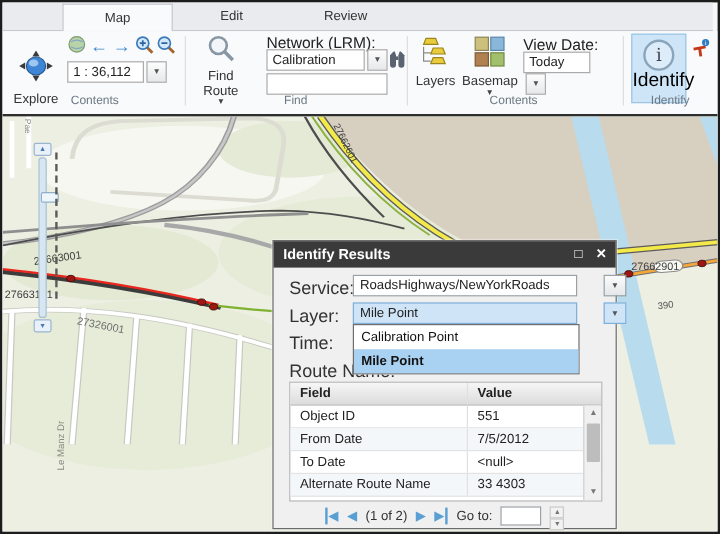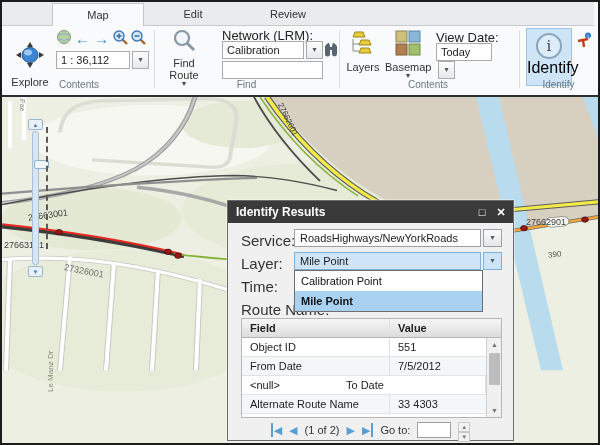--- a/index.html
+++ b/index.html
@@ -39,21 +39,21 @@
   .zs-btn { position:absolute; left:2px; width:15px; height:11px; background:#e8f1fa; border:1px solid #9ab5cf; border-radius:2px; font-size:6px; color:#4a7ab0; text-align:center; line-height:10px; }
   .zs-track { position:absolute; left:6px; top:12px; width:7px; height:134px; background:#d8e6f2; border:1px solid #a9c1d6; border-radius:3px; }
   .zs-thumb { position:absolute; left:1px; top:28px; width:15px; height:9px; background:#eef5fb; border:1px solid #8fb0cc; border-radius:2px; }
   .zs-ticks { position:absolute; left:20px; top:8px; height:122px; width:1px; border-left:2px dashed #5a5a5a; }
 
   
   .dialog { position:absolute; left:225px; top:103px; width:287px; height:241px; background:#f0f0f0; border:1px solid #6b6b6b; box-shadow:0 0 0 1px rgba(255,255,255,.35); }
   .dtitle { position:absolute; left:0; top:0; width:100%; height:22px; background:#3a3a3a; color:#fff; font-size:12px; font-weight:bold; line-height:22px; padding-left:8px; }
   .dtitle-btn { position:absolute; top:0; width:18px; height:22px; color:#fff; font-size:11px; text-align:center; line-height:22px; font-weight:bold; }
   .drow-label { position:absolute; left:13px; font-size:15px; color:#333; }
-  .dcombo { position:absolute; left:66px; display:flex; }
+  .dcombo { position:absolute; left:66px; display:flex;gap:20px; }
   .dcombo .cbody { width:187px; height:18px; background:#fff; border:1px solid #9aa0a6; font-size:11px; color:#222; padding:2px 5px; }
   .dcombo .carrow { width:19px; height:18px; margin-left:2px; border:1px solid #9aa0a6; background:linear-gradient(#fbfbfb,#e4e6e8); font-size:8px; color:#555; text-align:center; line-height:16px; }
   .dcombo.open .cbody { background:#cfe4f7; border-color:#7fb0d8; }
   .dcombo.open .carrow { background:#cfe4f7; border-color:#7fb0d8; }
   .droplist { position:absolute; left:66px; top:69px; width:189px; background:#fff; border:1px solid #6e6e6e; z-index:5; }
   .dropitem { height:20px; font-size:11px; color:#111; line-height:20px; padding-left:6px; }
   .dropitem.sel { background:#a9d2f2; font-weight:bold; }
 
   .dtable { position:absolute; left:13px; top:117px; width:261px; height:100px; background:#fff; border:1px solid #b5b5b5; overflow:hidden; }
   .trow { display:flex; height:19px; border-bottom:1px solid #e3e3e3; }
@@ -118,21 +118,21 @@
       </span>
       <span>
         <svg width="16" height="16" viewBox="0 0 16 16">
             <line x1="10" y1="10" x2="15" y2="15" stroke="#a3642e" stroke-width="2.4"></line>
             <circle cx="7" cy="7" r="5" fill="#d4e8f8" stroke="#3a7ab8" stroke-width="1.4"></circle>
             <path d="M4.5,7 h5" stroke="#2a66a4" stroke-width="1.4"></path>
           </svg>
       </span>
     </div>
     <div class="combo" style="left:54px; top:25px;">
-      <div class="cbody" style="width:74px">1 : 36,112</div>
+      <div class="cbody" style="width:64px">1 : 36,112</div>
       <div class="carrow">▾</div>
     </div>
     <div class="grouplabel" style="left:2px; width:150px;">Contents</div>
     <div class="vsep" style="left:152px"></div>
 
     <div class="findroute">
       <span>
         <svg width="26" height="24" viewBox="0 0 26 24">
             <circle cx="11" cy="9" r="7" fill="#f2f6fa" stroke="#8897a5" stroke-width="2.2"></circle>
             <line x1="16" y1="14" x2="23" y2="21" stroke="#8897a5" stroke-width="3"></line>
@@ -333,22 +333,22 @@
         </div>
         <div class="trow">
           <div class="tcell f">Object ID</div>
           <div class="tcell v">551</div>
         </div>
         <div class="trow alt">
           <div class="tcell f">From Date</div>
           <div class="tcell v">7/5/2012</div>
         </div>
         <div class="trow">
+          <div class="tcell f">To Date</div>
           <div class="tcell v">&lt;null&gt;</div>
-          <div class="tcell f">To Date</div>
         </div>
         <div class="trow alt">
           <div class="tcell f">Alternate Route Name</div>
           <div class="tcell v">33 4303</div>
         </div>
         <div class="tscroll">
           <div class="ts-arrow" style="top:0;">▲</div>
           <div class="ts-thumb"></div>
           <div class="ts-arrow" style="bottom:0;">▼</div>
         </div>

